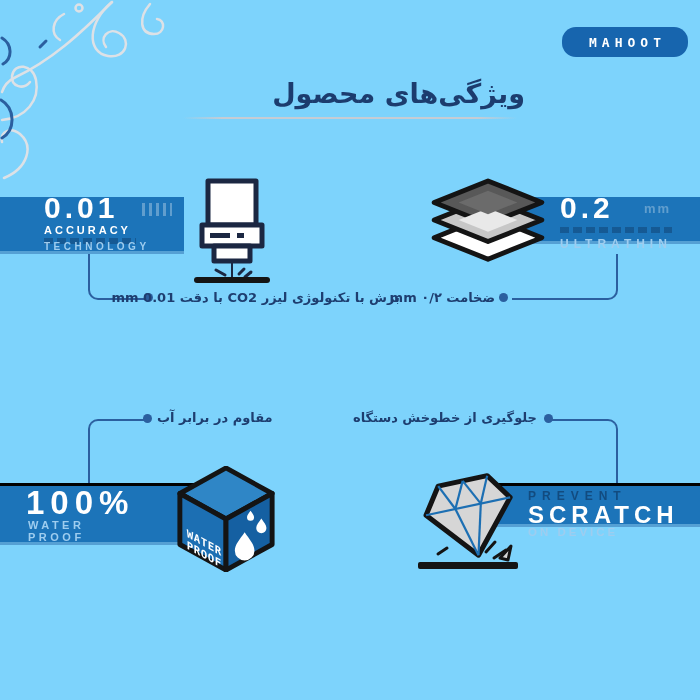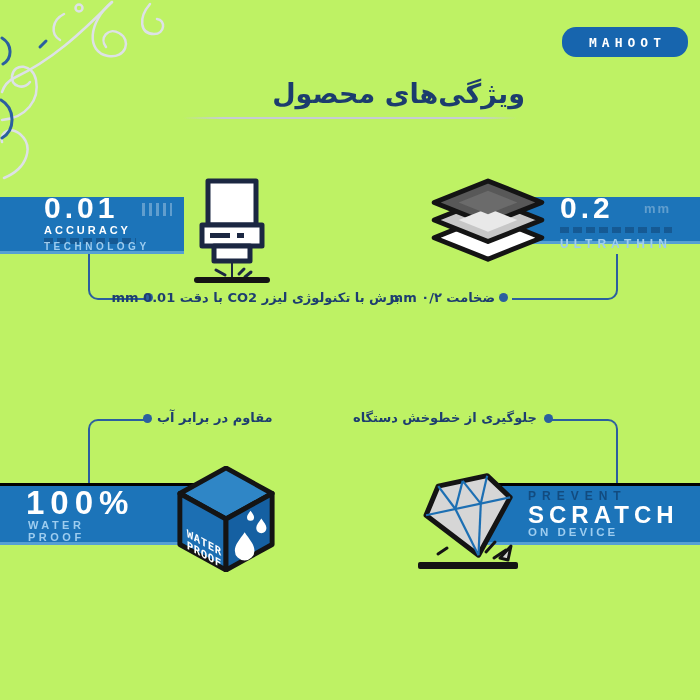--- a/index.html
+++ b/index.html
@@ -1,16 +1,16 @@
 <!DOCTYPE html>
 <html><head>
 <meta charset="utf-8">
 <style>
   html,body{margin:0;padding:0;background:#ffffff;}
-  .canvas{position:relative;width:700px;height:700px;background:#bef264;overflow:hidden;
+  .canvas{position:relative;width:700px;height:700px;background:#7dd3fc;overflow:hidden;
           font-family:"DejaVu Sans","Liberation Sans",sans-serif;}
   .abs{position:absolute;}
   
   .logo{left:562px;top:27px;width:126px;height:30px;background:#1765ae;border-radius:14px;
         display:flex;align-items:center;justify-content:center;}
   .logo span{color:#ffffff;font-family:"DejaVu Sans Mono",monospace;font-weight:bold;
              font-size:13px;letter-spacing:5px;padding-left:5px;}
   
   .title{left:175px;top:78px;width:350px;text-align:right;color:#1c3c6e;
          font-size:27px;font-weight:bold;}
@@ -137,21 +137,21 @@
       <path transform="translate(74,80) scale(1.25)" d="M0,-10 C4,-4 8,0 8,5 A8,8 0 1 1 -8,5 C-8,0 -4,-4 0,-10 Z"></path>
       <path transform="translate(91,60) scale(0.65)" d="M0,-10 C4,-4 8,0 8,5 A8,8 0 1 1 -8,5 C-8,0 -4,-4 0,-10 Z"></path>
       <path transform="translate(80,50) scale(0.45)" d="M0,-10 C4,-4 8,0 8,5 A8,8 0 1 1 -8,5 C-8,0 -4,-4 0,-10 Z"></path>
     </g>
   </svg>
 
   <div class="abs caption" dir="rtl" style="left:385px;top:410px;width:152px;text-align:right;">جلوگیری از خطوخش دستگاه</div>
   <div class="abs dot" style="left:544px;top:414px;"></div>
   <div class="abs conn" style="left:552px;top:419px;width:64px;height:64px;border-right-width:2px;border-top-width:2px;border-top-right-radius:10px;"></div>
 
-  <div class="abs banner edge-tb" style="left:470px;top:483px;width:230px;height:62px;">
+  <div class="abs banner edge-tb" style="left:470px;top:483px;width:230px;height:44px;">
     <div class="abs tech ghost-navy" style="left:58px;top:3px;font-size:12px;letter-spacing:6px;">PREVENT</div>
     <div class="abs tech" style="left:58px;top:15px;color:#ffffff;font-size:24px;letter-spacing:5px;">SCRATCH</div>
     <div class="abs tech lbl-light" style="left:58px;top:40px;font-size:11.5px;letter-spacing:3px;">ON DEVICE</div>
   </div>
 
   <svg class="abs" style="left:416px;top:470px;z-index:2;" width="112" height="100" viewBox="0 0 112 100">
     <g transform="rotate(-12 55 50)">
       <polygon points="30,10 80,10 98,36 55,86 12,36" fill="#d6d6d6" stroke="#141414" stroke-width="5" stroke-linejoin="round"></polygon>
       <g stroke="#1c6fb3" stroke-width="2.2" fill="none">
         <line x1="12" y1="36" x2="98" y2="36"></line>

